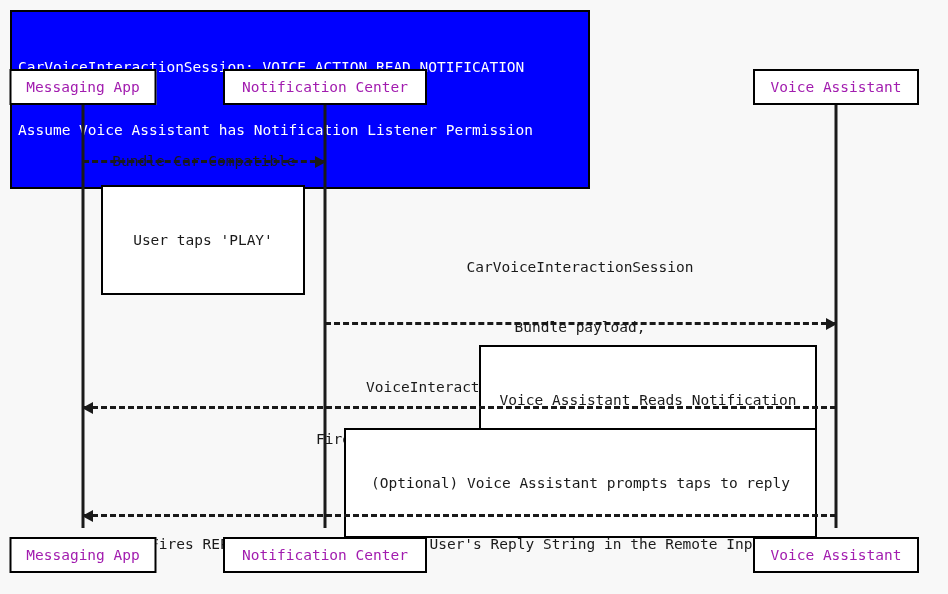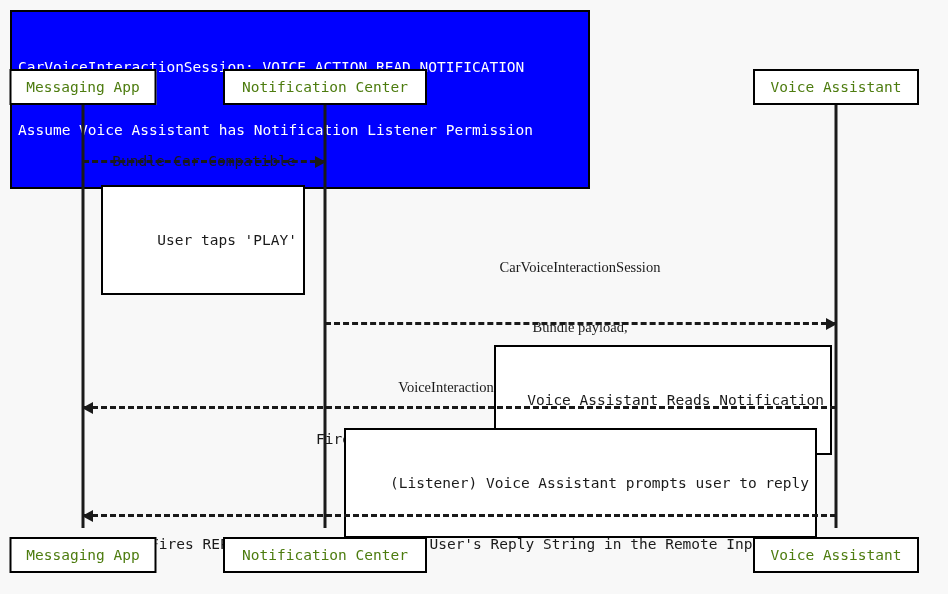--- a/index.html
+++ b/index.html
@@ -50,35 +50,35 @@
   
   .participant {
     position: absolute;
     box-sizing: border-box;
     background: #ffffff;
     border: 2px solid #000000;
     height: 36px;
     line-height: 32px;
     text-align: center;
     font-size: 14.5px;
-    color: #4d7c0f;
+    color: #a21caf;
     white-space: nowrap;
     transform: translateX(-50%);
   }
 
   
   .note {
     position: absolute;
     box-sizing: border-box;
     background: #ffffff;
     border: 2px solid #000000;
     font-size: 14.5px;
     line-height: 20px;
     color: #1a1a1a;
-    text-align: right;
+    text-align: center;
     padding: 3px 6px;
     white-space: pre;
   }
 
   
   .msg-label {
     position: absolute;
     font-size: 14.5px;
     line-height: 20px;
     color: #1a1a1a;
@@ -142,46 +142,46 @@
 
   <div class="arrow to-right" style="left:83px; top:160px; width:242px;">
     <div class="shaft"></div>
     <div class="head"></div>
   </div>
 
   <div class="note" style="left:101px; top:185px; width:204px;">
     <div>User taps 'PLAY'</div>
   </div>
 
-  <div class="msg-label" style="left:580px; top:217px;font-family:Liberation Serif, serif;">
+  <div class="msg-label" style="left:580px; top:217px;">
     <div>CarVoiceInteractionSession</div>
     <div>Bundle payload,</div>
     <div>VoiceInteractionSession.SHOW_SOURCE_NOTIFICATION)</div>
   </div>
 
   <div class="arrow to-right" style="left:325px; top:322px; width:511px;">
     <div class="shaft"></div>
     <div class="head"></div>
   </div>
 
-  <div class="note" style="left:479px; top:345px; width:338px;margin-left:15px;">
+  <div class="note" style="left:479px; top:345px; width:338px;">
     <div>Voice Assistant Reads Notification</div>
   </div>
 
   <div class="msg-label" style="left:460px; top:389px;">
     <div>Fires MARK_AS_READ Pending Intent</div>
   </div>
 
   <div class="arrow to-left" style="left:83px; top:406px; width:753px;">
     <div class="shaft"></div>
     <div class="head"></div>
   </div>
 
   <div class="note" style="left:344px; top:428px; width:473px;">
-    <div>(Listener) Voice Assistant prompts user to reply</div>
+    <div>(Optional) Voice Assistant prompts taps to reply</div>
   </div>
 
   <div class="msg-label" style="left:460px; top:494px;">
     <div>Fires REPLY Pending Intent with User's Reply String in the Remote Input</div>
   </div>
 
   <div class="arrow to-left" style="left:83px; top:514px; width:753px;">
     <div class="shaft"></div>
     <div class="head"></div>
   </div>

